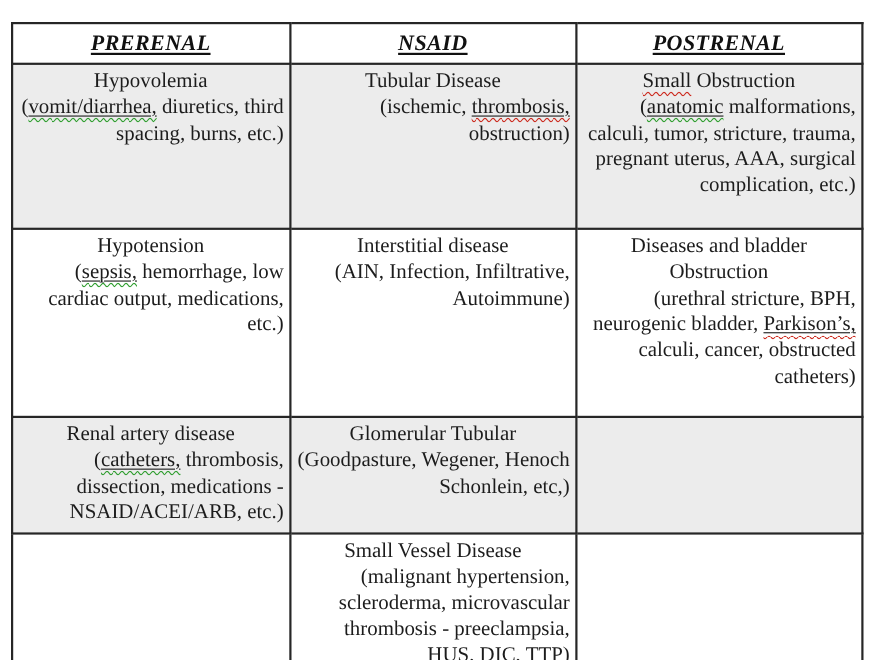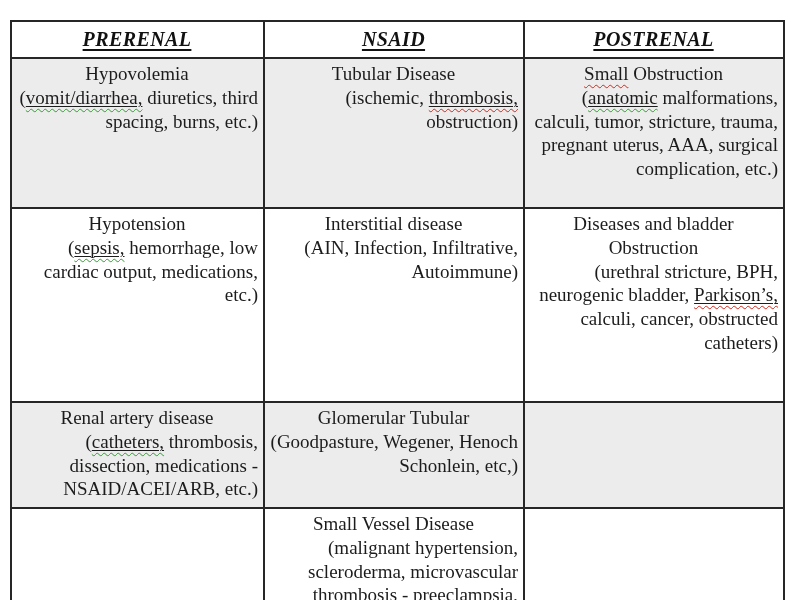--- a/index.html
+++ b/index.html
@@ -35,21 +35,21 @@
   col.c2 { width: 260px; }
   col.c3 { width: 260px; }
   th, td {
     border: 2px solid var(--border, #262626);
     vertical-align: top;
     padding: 3px 5px 3px 4px;
     background: #ffffff;
   }
   thead tr { height: 37px; }
   tbody tr:nth-child(1) { height: 150px; }
-  tbody tr:nth-child(2) { height: 194px; }
+  tbody tr:nth-child(2) { height: 171px; }
   tbody tr:nth-child(3) { height: 106px; }
   tbody tr:nth-child(4) { height: 150px; }
   tr.shaded td { background: var(--shaded, #ececec); }
   th {
     text-align: center;
     vertical-align: middle;
     font-size: 20px;
     border-radius: 11px;
   }
   .hdr {

